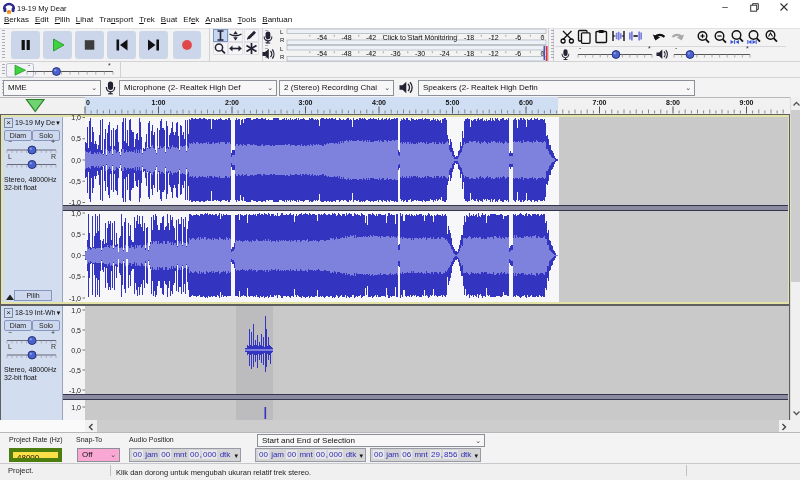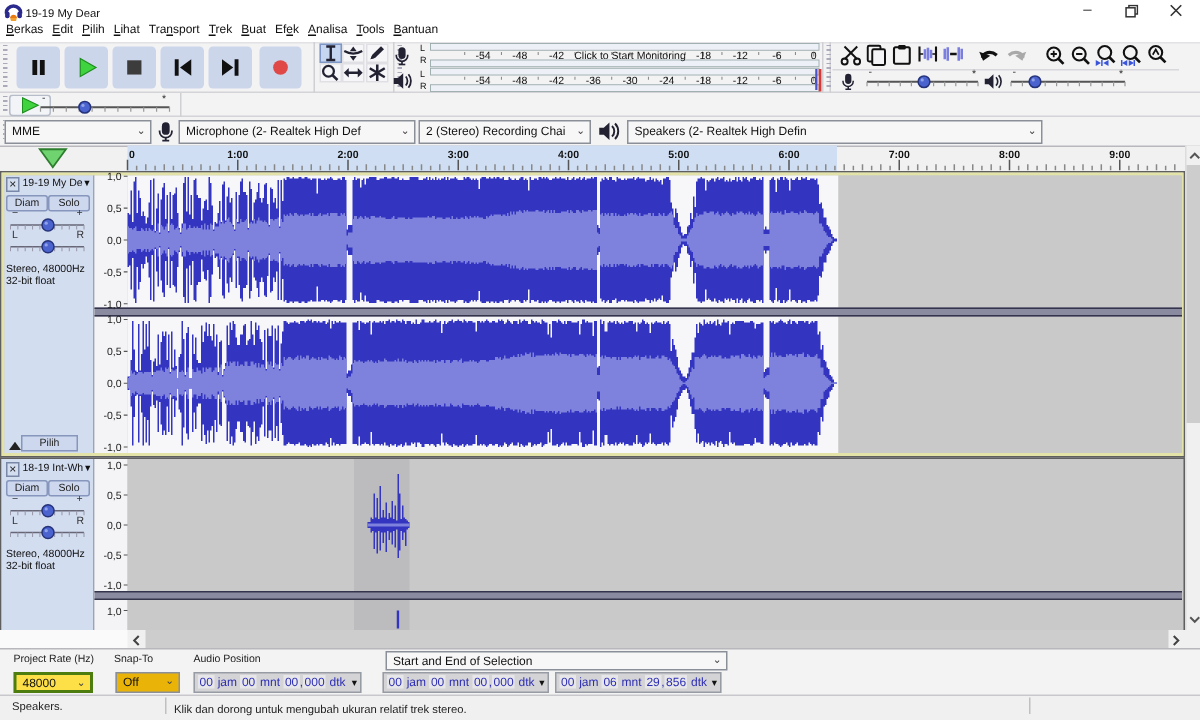--- a/index.html
+++ b/index.html
@@ -645,23 +645,23 @@
     <path d="M4.5 1 L1.5 4 L4.5 7" stroke="#444" stroke-width="1.4" fill="none"></path>
   </svg>
 <svg class="abs" style="left:781px;top:422.5px" width="6" height="8" viewBox="0 0 6 8">
     <path d="M1.5 1 L4.5 4 L1.5 7" stroke="#444" stroke-width="1.4" fill="none"></path>
   </svg>
 
 <div class="abs" style="left:0;top:432px;width:800px;height:31px;background:#f3f3f4;border-top:1px solid #b8b8bc;box-sizing:border-box"></div>
 <div style="position:absolute;left:9px;top:436px;font-size:7px;color:#222">Project Rate (Hz)</div>
 <div style="position:absolute;left:76px;top:436px;font-size:7px;color:#222">Snap-To</div>
 <div style="position:absolute;left:129px;top:436px;font-size:7px;color:#222">Audio Position</div>
-<div style="position:absolute;left:9px;top:448px;width:53px;height:14px;background:#fde047;border:2px solid #4d7c0f;box-sizing:border-box;font-size:8px;line-height:12px;padding-left:4px;overflow:hidden;white-space:nowrap;color:#111">48000<span style="position:absolute;right:3px;top:0;color:#444;font-size:7px">⌄</span></div>
-<div style="position:absolute;left:77px;top:448px;width:43px;height:14px;background:#eab308;border:1px solid #8a8f98;box-sizing:border-box;font-size:8px;line-height:12px;padding-left:4px;overflow:hidden;white-space:nowrap;color:#111">Off<span style="position:absolute;right:3px;top:0;color:#444;font-size:7px">⌄</span></div>
+<div style="position:absolute;left:9px;top:448px;width:53px;height:14px;background:#fde047;border:4px solid #4d7c0f;box-sizing:border-box;font-size:8px;line-height:12px;padding-left:4px;overflow:hidden;white-space:nowrap;color:#111">48000<span style="position:absolute;right:3px;top:0;color:#444;font-size:7px">⌄</span></div>
+<div style="position:absolute;left:77px;top:448px;width:43px;height:14px;background:#f9a8d4;border:1px solid #8a8f98;box-sizing:border-box;font-size:8px;line-height:12px;padding-left:4px;overflow:hidden;white-space:nowrap;color:#111">Off<span style="position:absolute;right:3px;top:0;color:#444;font-size:7px">⌄</span></div>
 <div style="position:absolute;left:129px;top:448px;width:112px;height:14px;background:#d4d4d6;border:1px solid #979ba3;box-sizing:border-box;font-size:8px;line-height:12px;color:#2d2db4;white-space:nowrap;padding-left:2px;letter-spacing:0px"><span style="background:#e7e7ea;padding:0 1px">00</span> jam <span style="background:#e7e7ea;padding:0 1px">00</span> mnt <span style="background:#e7e7ea;padding:0 1px">00</span>,<span style="background:#e7e7ea;padding:0 1px">000</span> dtk<span style="position:absolute;right:2px;top:1px;color:#111;font-size:7px">▾</span></div>
 <div style="position:absolute;left:257px;top:434px;width:228px;height:13px;background:#f7f7f8;border:1px solid #8a8f98;box-sizing:border-box;font-size:8px;line-height:11px;padding-left:4px;overflow:hidden;white-space:nowrap;color:#111">Start and End of Selection<span style="position:absolute;right:3px;top:0;color:#444;font-size:7px">⌄</span></div>
 <div style="position:absolute;left:255px;top:448px;width:111px;height:14px;background:#d4d4d6;border:1px solid #979ba3;box-sizing:border-box;font-size:8px;line-height:12px;color:#2d2db4;white-space:nowrap;padding-left:2px;letter-spacing:0px"><span style="background:#e7e7ea;padding:0 1px">00</span> jam <span style="background:#e7e7ea;padding:0 1px">00</span> mnt <span style="background:#e7e7ea;padding:0 1px">00</span>,<span style="background:#e7e7ea;padding:0 1px">000</span> dtk<span style="position:absolute;right:2px;top:1px;color:#111;font-size:7px">▾</span></div>
 <div style="position:absolute;left:370px;top:448px;width:111px;height:14px;background:#d4d4d6;border:1px solid #979ba3;box-sizing:border-box;font-size:8px;line-height:12px;color:#2d2db4;white-space:nowrap;padding-left:2px;letter-spacing:0px"><span style="background:#e7e7ea;padding:0 1px">00</span> jam <span style="background:#e7e7ea;padding:0 1px">06</span> mnt <span style="background:#e7e7ea;padding:0 1px">29</span>,<span style="background:#e7e7ea;padding:0 1px">856</span> dtk<span style="position:absolute;right:2px;top:1px;color:#111;font-size:7px">▾</span></div>
 
 <div class="abs" style="left:0;top:463px;width:800px;height:17px;background:#f0f0f0;border-top:1px solid #c8c8cc;box-sizing:border-box"></div>
-<div class="abs" style="left:8px;top:466px;font-size:7.5px;color:#222">Speakers.</div>
+<div class="abs" style="left:8px;top:466px;font-size:7.5px;color:#222">Project.</div>
 <div class="abs" style="left:116px;top:468px;font-size:7.5px;color:#222">Klik dan dorong untuk mengubah ukuran relatif trek stereo.</div>
 <div class="abs" style="left:110px;top:465px;width:1px;height:11px;background:#c0c0c4"></div>
 <div class="abs" style="left:686px;top:465px;width:1px;height:11px;background:#c0c0c4"></div>
 </body></html>

